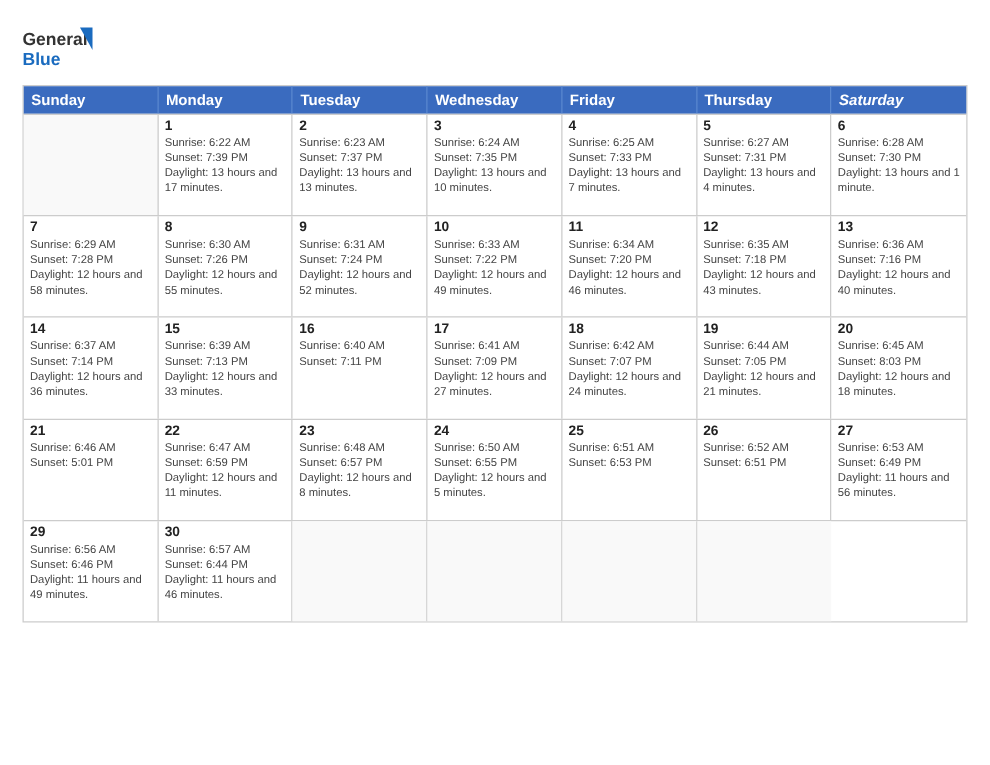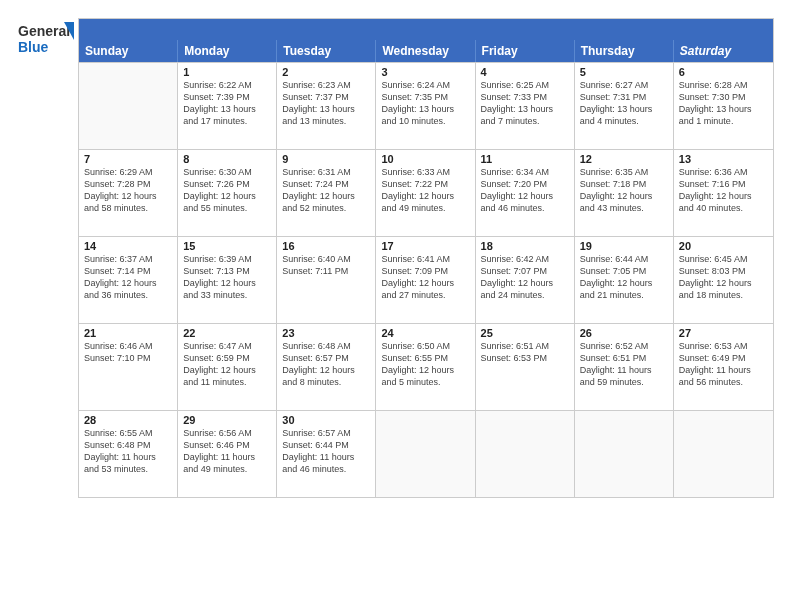--- a/index.html
+++ b/index.html
@@ -8,20 +8,21 @@
       height: 612px;
       font-family: Arial, sans-serif;
       background: #fff;
       overflow: hidden;
     }
     .page {
       width: 792px;
       height: 508px;
       padding: 18px 18px 10px 18px;
       display: flex;
+      flex-direction: column;
     }
     .header {
       display: flex;
       justify-content: space-between;
       align-items: flex-start;
       margin-bottom: 10px;
     }
     .logo {
       display: flex;
       align-items: center;
@@ -51,21 +52,20 @@
       grid-template-columns: repeat(7, 1fr);
       background: #3a6bbf;
     }
     .cal-header-cell {
       color: #fff;
       font-size: 12px;
       font-weight: bold;
       padding: 4px 6px;
       text-align: left;
       border-right: 1px solid #5a88d0;
-      margin-top: 21px;
     }
     .cal-header-cell:last-child { border-right: none; font-style: italic; }
     .cal-body {
       flex: 1;
       display: flex;
       flex-direction: column;
     }
     .cal-week {
       flex: 1;
       display: grid;
@@ -250,21 +250,21 @@
             <span class="day-num">20</span>
             <span class="day-line">Sunrise: 6:45 AM</span>
             <span class="day-line">Sunset: 8:03 PM</span>
             <span class="day-line daylight">Daylight: 12 hours and 18 minutes.</span>
           </div>
         </div>
         <div class="cal-week">
           <div class="cal-cell">
             <span class="day-num">21</span>
             <span class="day-line">Sunrise: 6:46 AM</span>
-            <span class="day-line">Sunset: 7:10 PM</span>
+            <span class="day-line">Sunset: 5:01 PM</span>
           </div>
           <div class="cal-cell">
             <span class="day-num">22</span>
             <span class="day-line">Sunrise: 6:47 AM</span>
             <span class="day-line">Sunset: 6:59 PM</span>
             <span class="day-line daylight">Daylight: 12 hours and 11 minutes.</span>
           </div>
           <div class="cal-cell">
             <span class="day-num">23</span>
             <span class="day-line">Sunrise: 6:48 AM</span>
@@ -279,36 +279,29 @@
           </div>
           <div class="cal-cell">
             <span class="day-num">25</span>
             <span class="day-line">Sunrise: 6:51 AM</span>
             <span class="day-line">Sunset: 6:53 PM</span>
           </div>
           <div class="cal-cell">
             <span class="day-num">26</span>
             <span class="day-line">Sunrise: 6:52 AM</span>
             <span class="day-line">Sunset: 6:51 PM</span>
-            <span class="day-line daylight">Daylight: 11 hours and 59 minutes.</span>
           </div>
           <div class="cal-cell">
             <span class="day-num">27</span>
             <span class="day-line">Sunrise: 6:53 AM</span>
             <span class="day-line">Sunset: 6:49 PM</span>
             <span class="day-line daylight">Daylight: 11 hours and 56 minutes.</span>
           </div>
         </div>
         <div class="cal-week">
-          <div class="cal-cell">
-            <span class="day-num">28</span>
-            <span class="day-line">Sunrise: 6:55 AM</span>
-            <span class="day-line">Sunset: 6:48 PM</span>
-            <span class="day-line daylight">Daylight: 11 hours and 53 minutes.</span>
-          </div>
           <div class="cal-cell">
             <span class="day-num">29</span>
             <span class="day-line">Sunrise: 6:56 AM</span>
             <span class="day-line">Sunset: 6:46 PM</span>
             <span class="day-line daylight">Daylight: 11 hours and 49 minutes.</span>
           </div>
           <div class="cal-cell">
             <span class="day-num">30</span>
             <span class="day-line">Sunrise: 6:57 AM</span>
             <span class="day-line">Sunset: 6:44 PM</span>

